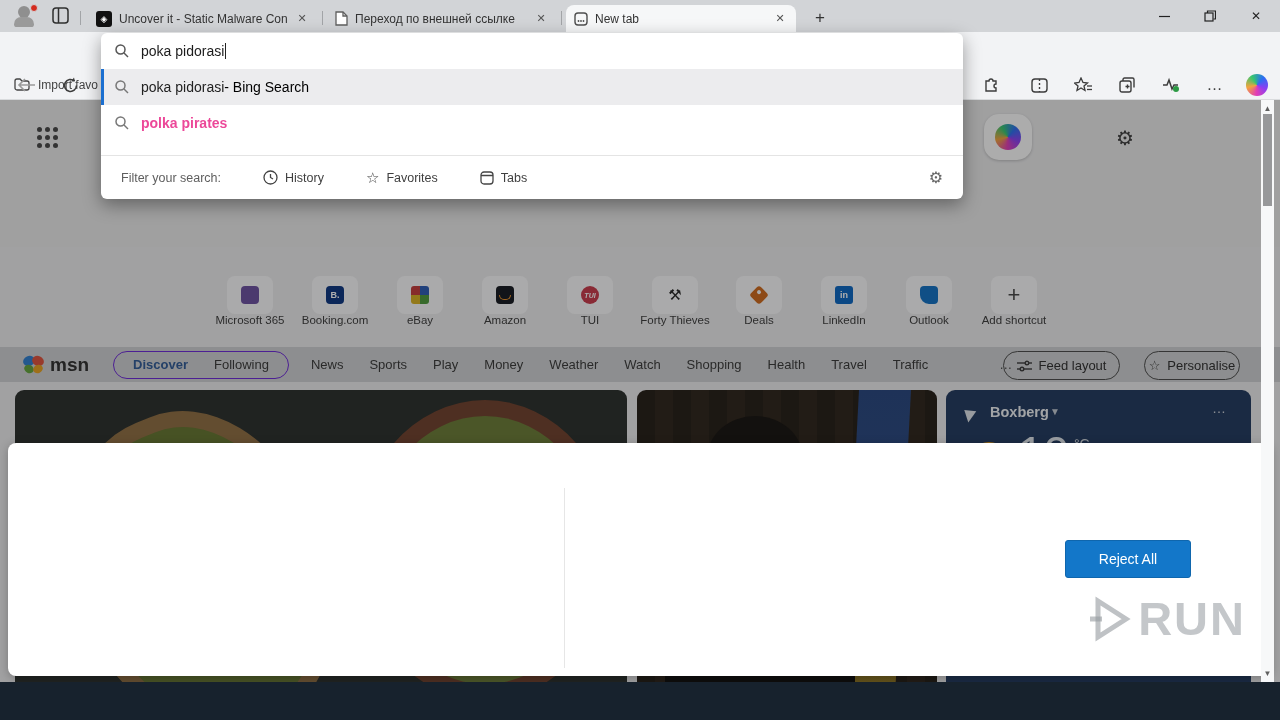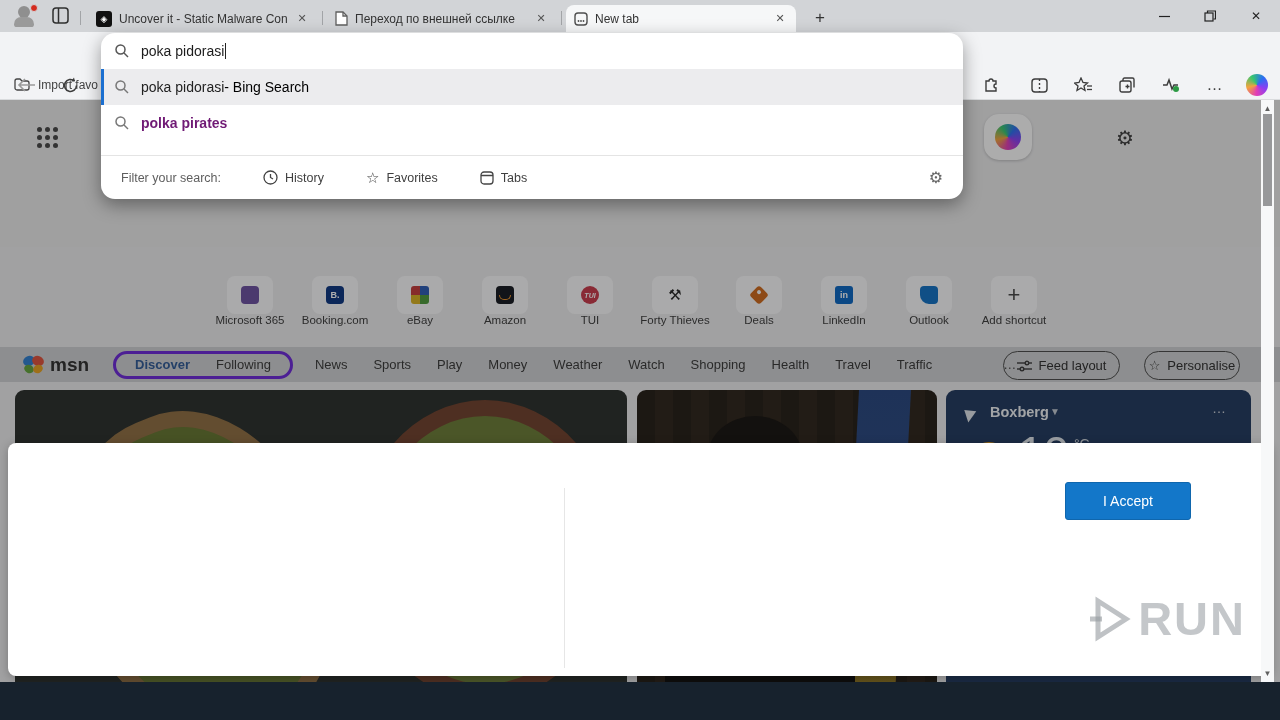--- a/index.html
+++ b/index.html
@@ -14,41 +14,41 @@
   .tab .title { flex:1; overflow:hidden; white-space:nowrap; }
   .tab-active { background:#f6f7f8; border-radius:8px 8px 0 0; }
   .tab-close { font-size:11px; color:#555; width:16px; text-align:center; }
   .tabsep { position:absolute; top:11px; width:1px; height:14px; background:#a2a4a7; }
   .winbtn { position:absolute; top:0; width:46px; height:32px; display:flex; align-items:center; justify-content:center; color:#222; font-size:12px; }
   .toolbar { left:0; top:32px; width:1280px; height:38px; background:#f2f3f5; z-index:40; }
   .favbar { left:0; top:70px; width:1280px; height:30px; background:#f2f3f5; border-bottom:1px solid #d9dbdd; z-index:39; display:flex; align-items:center; font-size:12px; color:#444; }
   .tbicon { position:absolute; top:41px; width:24px; height:24px; display:flex; align-items:center; justify-content:center; }
 
   
-  .dropdown { left:101px; top:33px; width:862px; background:#fff; border-radius:14px; box-shadow:0 6px 18px rgba(0,0,0,.38); z-index:50; overflow:hidden; }
+  .dropdown { left:101px; top:33px; width:862px; background:#fff; border-radius:6px; box-shadow:0 6px 18px rgba(0,0,0,.38); z-index:50; overflow:hidden; }
   .dd-row { display:flex; align-items:center; height:36px; padding:0 14px; position:relative; }
   .dd-input { font-size:14px; color:#1c1c1c; }
   .caret { display:inline-block; width:1px; height:16px; background:#222; margin-left:1px; vertical-align:-3px; animation:blink 1s steps(1) infinite; }
   @keyframes blink { 50% { opacity:0; } }
   .dd-sel { background:#ececee; }
   .dd-selbar { position:absolute; left:0; top:0; width:3px; height:100%; background:#1b6fd0; }
   .dd-text { font-size:14px; color:#222; }
   .dd-suffix { font-size:14px; color:#000000; }
   .dd-filter { display:flex; align-items:center; height:44px; border-top:1px solid #e4e4e4; padding:0 20px; font-size:12.5px; color:#5e5e5e;margin-top:14px; }
   .filter-item { display:flex; align-items:center; gap:7px; margin-left:42px; color:#3f3f3f; }
   .mag { width:14px; height:14px; margin-right:12px; }
 
   
   .page { left:0; top:100px; width:1280px; height:582px; background:#ededef; z-index:1; }
   .scrim { left:0; top:100px; width:1280px; height:582px; background:rgba(15,15,15,.34); z-index:10; pointer-events:none; }
   .tile { position:absolute; top:176px; width:46px; height:38px; background:#fbfbfc; border-radius:8px; display:flex; align-items:center; justify-content:center; }
   .tile-label { position:absolute; top:214px; width:96px; text-align:center; font-size:11.5px; color:#3a3a3a; }
   .msn-nav { left:0; top:247px; width:1280px; height:35px; background:#cfd1d3; display:flex; align-items:center; }
   .nav-item { font-size:13px; color:#383838; margin:0 13px; }
-  .pill { display:flex; align-items:center; border:3px solid #6d28d9; border-radius:16px; height:28px; padding:0 6px; }
+  .pill { display:flex; align-items:center; border:1px solid #6d28d9; border-radius:16px; height:28px; padding:0 6px; }
   .outbtn { position:absolute; top:251px; height:29px; border:1.5px solid #4a4a4a; border-radius:16px; display:flex; align-items:center; justify-content:center; gap:7px; font-size:13px; color:#2e2e2e; }
   .card { position:absolute; top:290px; height:382px; border-radius:9px; overflow:hidden; }
   .wtab { font-size:12.5px; color:#dde2e8; padding:3px 14px; border-radius:4px; }
 
   
   .banner { left:8px; top:443px; width:1264px; height:233px; background:#fff; border-radius:8px; z-index:20; box-shadow:0 2px 10px rgba(0,0,0,.25); }
   .c-btn { position:absolute; left:1057px; width:126px; height:38px; background:#1377c9; border:1px solid #0f66ad; border-radius:3px; color:#fff; font-size:14px; display:flex; align-items:center; justify-content:center; }
   .watermark { position:absolute; right:26px; top:148px; display:flex; align-items:center; gap:4px; color:rgba(148,153,158,.55); font-size:47px; font-weight:bold; letter-spacing:2px; pointer-events:none; }
 
   
@@ -226,21 +226,21 @@
   <div class="abs scrollbar">
     <span class="sb-arrow" style="top:4px;">▲</span>
     <span class="sb-thumb"></span>
     <span class="sb-arrow" style="bottom:4px;">▼</span>
   </div>
 
   <div class="abs banner">
 
     <div class="abs" style="left:556px;top:45px;width:1px;height:180px;background:#e6e6e6;"></div>
 
-    <button class="c-btn" style="top:39px;">I Accept</button>
+    <button class="c-btn" style="top:97px;">Reject All</button>
 
     <div class="watermark">
       <svg width="52" height="52" viewBox="0 0 52 52">
         <path d="M16 8 L44 26 L16 44 Z" fill="none" stroke="rgba(148,153,158,.6)" stroke-width="5"></path>
         <line x1="8" y1="26" x2="20" y2="26" stroke="rgba(148,153,158,.6)" stroke-width="5"></line>
       </svg>
       <span>RUN</span>
     </div>
   </div>
 
@@ -374,21 +374,21 @@
           <line x1="9" y1="9" x2="13" y2="13" stroke="#777" stroke-width="1.5"></line>
         </svg>
       <span class="dd-text">poka pidorasi</span>
       <span class="dd-suffix"> - Bing Search</span>
     </div>
     <div class="dd-row">
       <svg class="mag" viewBox="0 0 14 14">
           <circle cx="5.5" cy="5.5" r="4.5" fill="none" stroke="#777" stroke-width="1.5"></circle>
           <line x1="9" y1="9" x2="13" y2="13" stroke="#777" stroke-width="1.5"></line>
         </svg>
-      <span class="dd-text" style="font-weight:bold;color:#701a75;">polka pirates</span>
+      <span class="dd-text" style="font-weight:bold;color:#ec4899;">polka pirates</span>
     </div>
     <div class="dd-filter">
       <span>Filter your search:</span>
       <span class="filter-item">
         <svg width="15" height="15" viewBox="0 0 15 15">
             <circle cx="7.5" cy="7.5" r="6.5" fill="none" stroke="#444" stroke-width="1.3"></circle>
             <path d="M7.5 4 V7.5 L10 9" fill="none" stroke="#444" stroke-width="1.3"></path>
           </svg>
         <span>History</span>
       </span>

